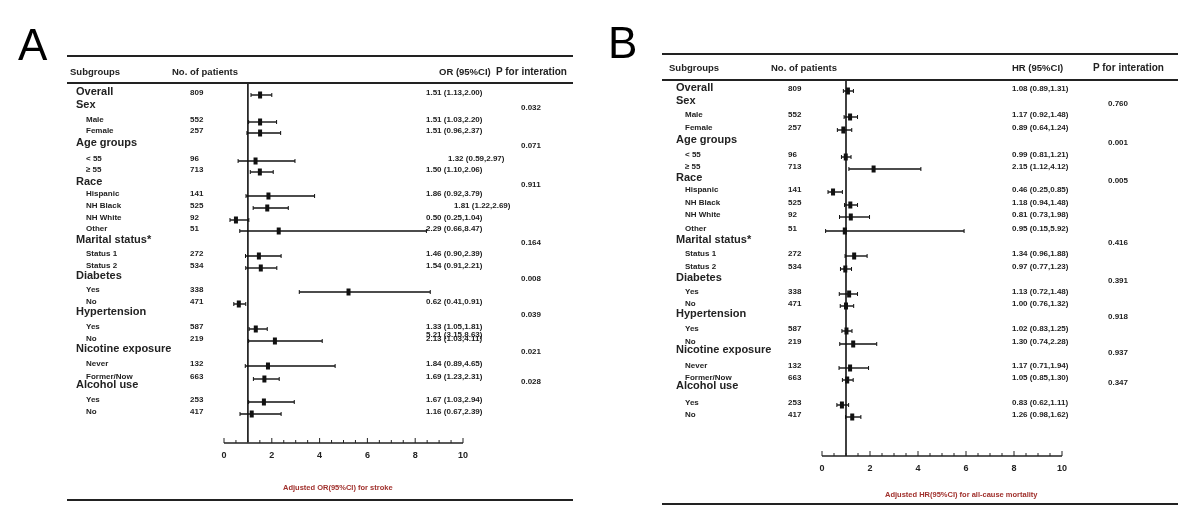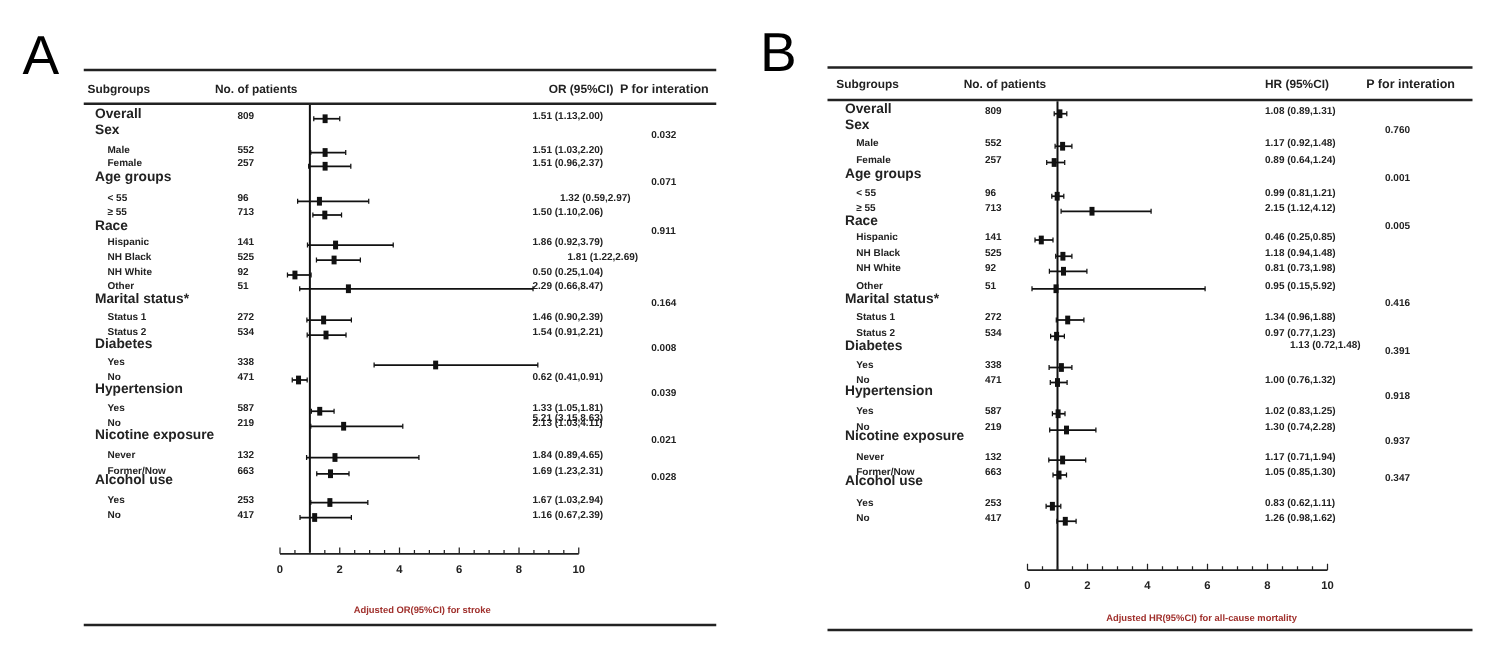--- a/index.html
+++ b/index.html
@@ -262,21 +262,21 @@
       <div class="row-label sub" style="left: 685px; top: 249px;">Status 1</div>
       <div class="num" style="left: 788px; top: 249px;">272</div>
       <div class="est" style="left: 1012px; top: 249px;">1.34 (0.96,1.88)</div>
       <div class="row-label sub" style="left: 685px; top: 262px;">Status 2</div>
       <div class="num" style="left: 788px; top: 262px;">534</div>
       <div class="est" style="left: 1012px; top: 262px;">0.97 (0.77,1.23)</div>
       <div class="row-label group" style="left: 676px; top: 271px;">Diabetes</div>
       <div class="pval" style="left: 1108px; top: 276px;">0.391</div>
       <div class="row-label sub" style="left: 685px; top: 287px;">Yes</div>
       <div class="num" style="left: 788px; top: 287px;">338</div>
-      <div class="est" style="left: 1012px; top: 271px; margin-left: 20px;">1.13 (0.72,1.48)</div>
+      <div class="est" style="left: 1012px; top: 287px;">1.13 (0.72,1.48)</div>
       <div class="row-label sub" style="left: 685px; top: 299px;">No</div>
       <div class="num" style="left: 788px; top: 299px;">471</div>
       <div class="est" style="left: 1012px; top: 299px;">1.00 (0.76,1.32)</div>
       <div class="row-label group" style="left: 676px; top: 307px;">Hypertension</div>
       <div class="pval" style="left: 1108px; top: 312px;">0.918</div>
       <div class="row-label sub" style="left: 685px; top: 324px;">Yes</div>
       <div class="num" style="left: 788px; top: 324px;">587</div>
       <div class="est" style="left: 1012px; top: 324px;">1.02 (0.83,1.25)</div>
       <div class="row-label sub" style="left: 685px; top: 337px;">No</div>
       <div class="num" style="left: 788px; top: 337px;">219</div>

